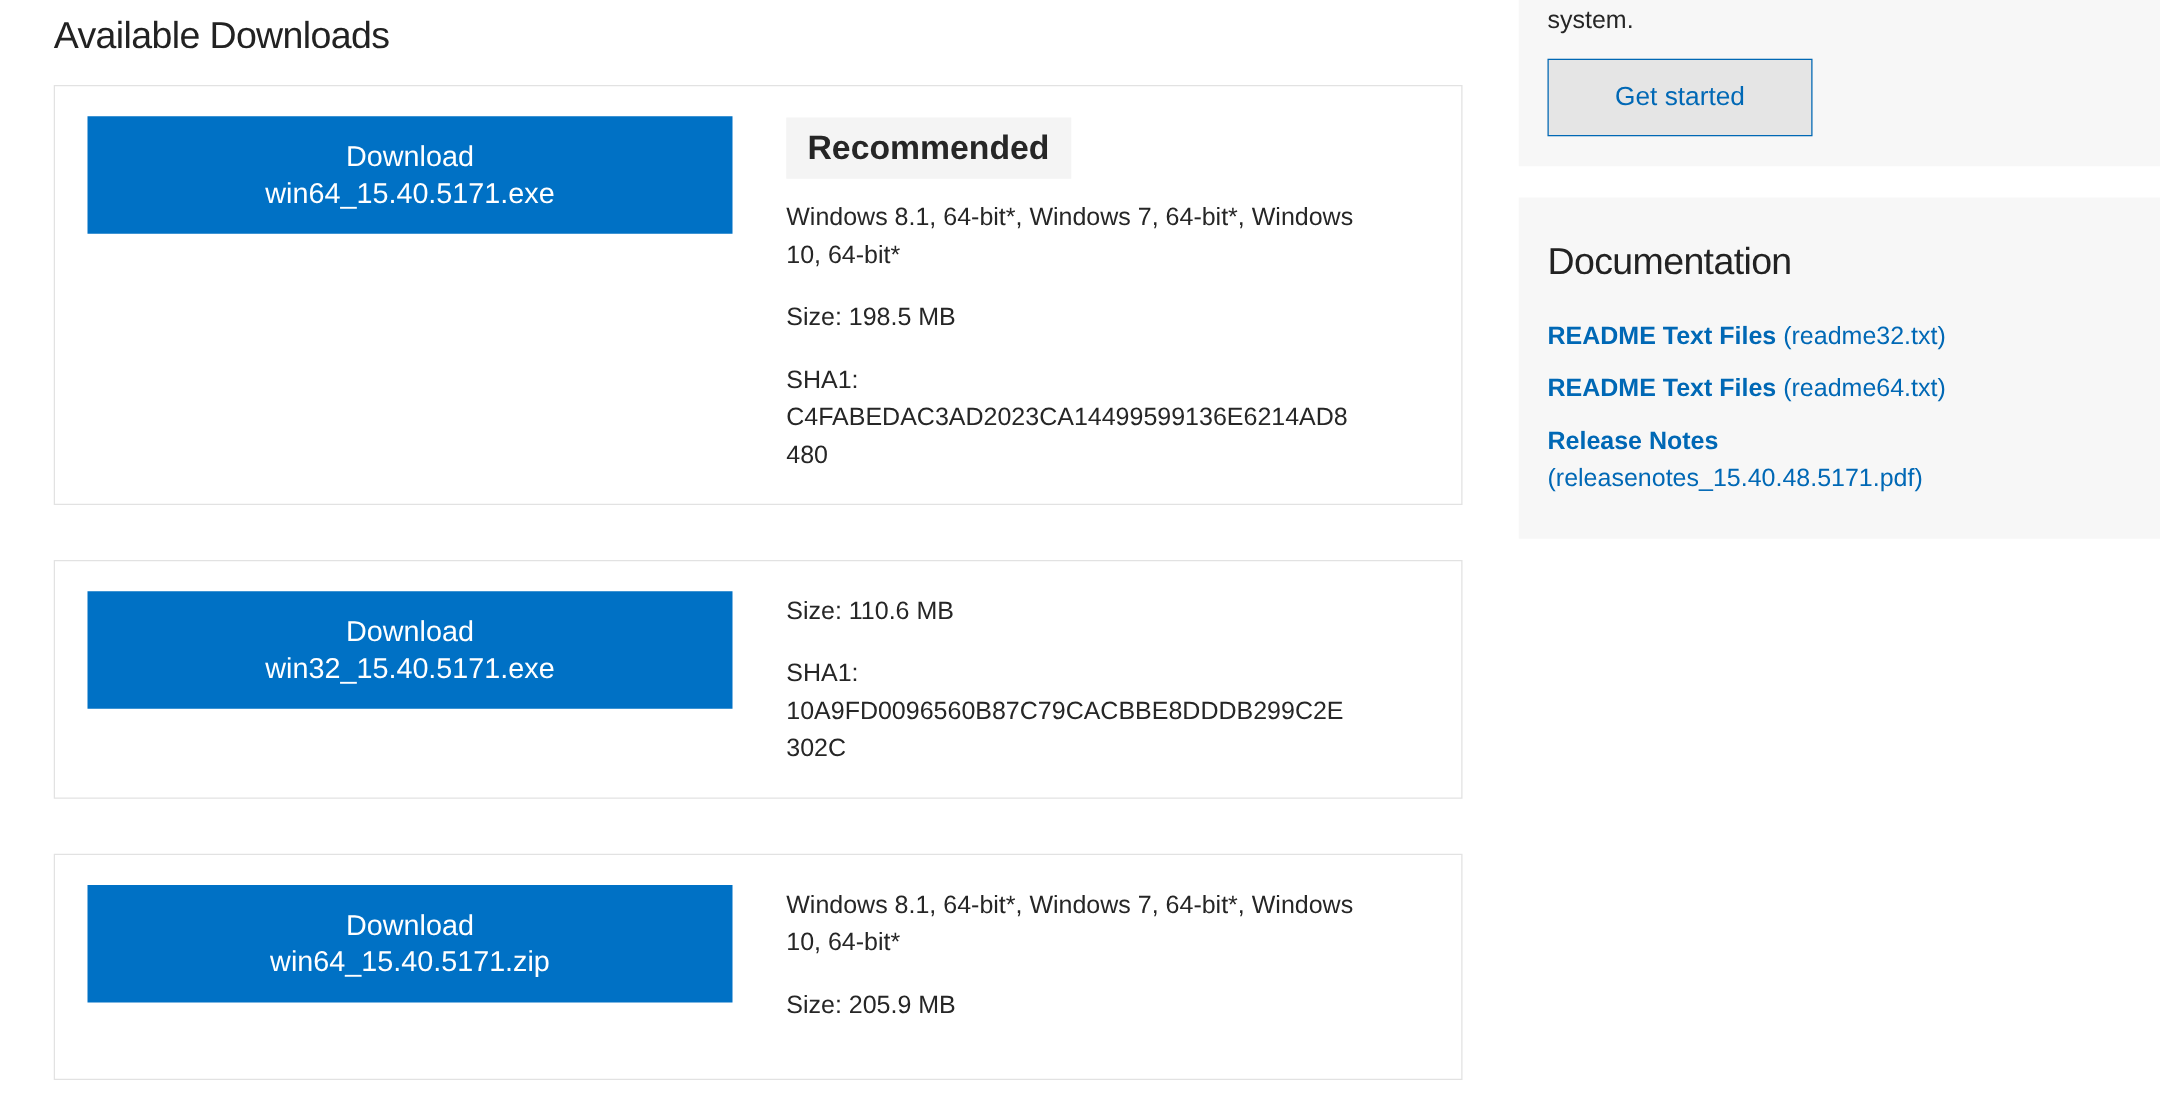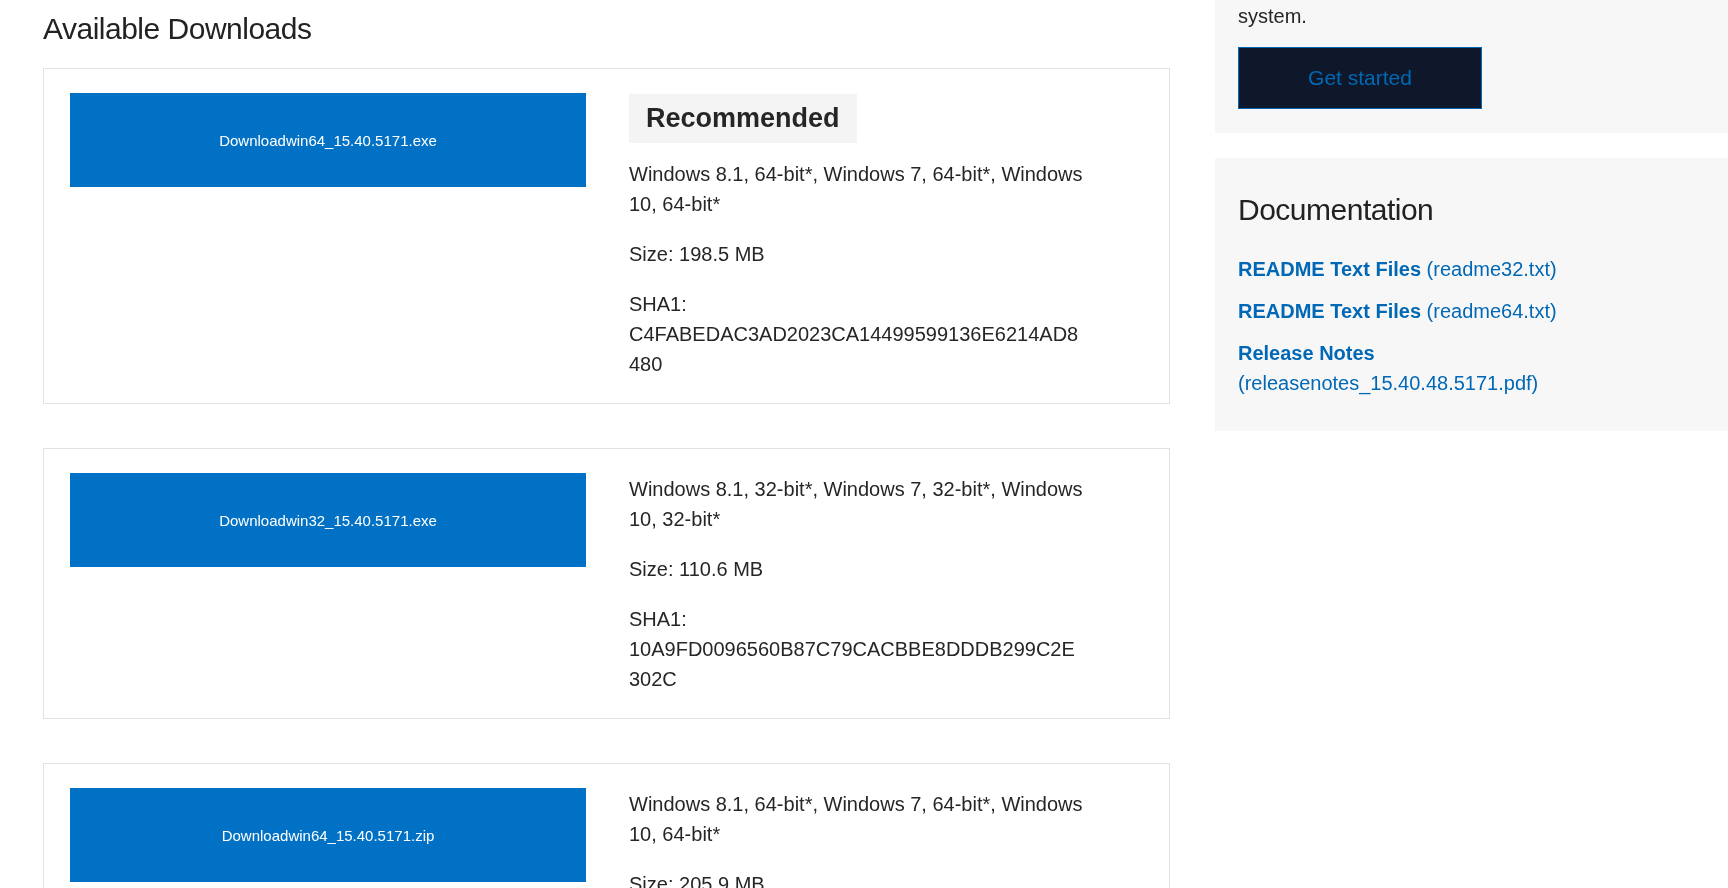--- a/index.html
+++ b/index.html
@@ -25,23 +25,23 @@
     margin:0 0 20px 0;line-height:38px;letter-spacing:-0.5px;
   }
   .card{
     background:#fff;border:1px solid var(--card-border);
     padding:24px 26px;margin-bottom:44px;
     display:flex;gap:43px;align-items:flex-start;
   }
   .dl-btn{
     flex:0 0 516px;width:516px;height:94px;border:none;cursor:pointer;
     background:var(--button-blue);color:#fff;
-    display:flex;flex-direction:row;justify-content:center;align-items:center;
+    display:flex;flex-direction:column;justify-content:center;align-items:center;
     font-family:"Liberation Sans", sans-serif;
-    font-size:15px;font-weight:500;line-height:29px;
+    font-size:23px;font-weight:500;line-height:29px;
   }
   .info{
     width:455px;font-size:20px;line-height:30px;color:var(--text-dark);
     padding-top:1px;
   }
   .badge{
     display:inline-block;background:var(--badge-gray);
     font-weight:700;font-size:27px;line-height:21px;
     padding:14px 17px;margin-bottom:16px;
   }
@@ -53,22 +53,22 @@
   
   .rail-panel{
     position:absolute;left:1215px;width:513px;background:var(--panel-gray);
   }
   .panel-get-started{
     top:-36px;height:169px;
     padding:38px 60px 0 23px;
   }
   .intro-fragment{font-size:20px;line-height:28px;margin:0;}
   .get-started-btn{
-    margin-top:17px;width:244px;height:62px;cursor:pointer;
-    background:#0f172a;border:1px solid var(--intel-blue);color:var(--intel-blue);
+    margin-top:17px;width:212px;height:62px;cursor:pointer;
+    background:#e5e5e5;border:1px solid var(--intel-blue);color:var(--intel-blue);
     font-family:"Liberation Sans", sans-serif;font-size:21px;
     display:flex;align-items:center;justify-content:center;
   }
   .panel-documentation{
     top:158px;
     padding:34px 48px 21px 23px;
   }
   .doc-heading{
     font-size:30px;font-weight:400;color:#222;letter-spacing:-0.5px;
     margin:0 0 26px 0;line-height:36px;
@@ -98,21 +98,20 @@
       <p class="sha"><span>SHA1:</span><span class="sha-value">C4FABEDAC3AD2023CA14499599136E6214AD8480</span></p>
     </div>
   </div>
 
   <div class="card">
     <button class="dl-btn">
       <span>Download</span>
       <span>win32_15.40.5171.exe</span>
     </button>
     <div class="info">
-      <p class="os">Windows 8.1, 32-bit*, Windows 7, 32-bit*, Windows 10, 32-bit*</p>
       <p class="size">Size: 110.6 MB</p>
       <p class="sha"><span>SHA1:</span><span class="sha-value">10A9FD0096560B87C79CACBBE8DDDB299C2E302C</span></p>
     </div>
   </div>
 
   <div class="card">
     <button class="dl-btn">
       <span>Download</span>
       <span>win64_15.40.5171.zip</span>
     </button>

